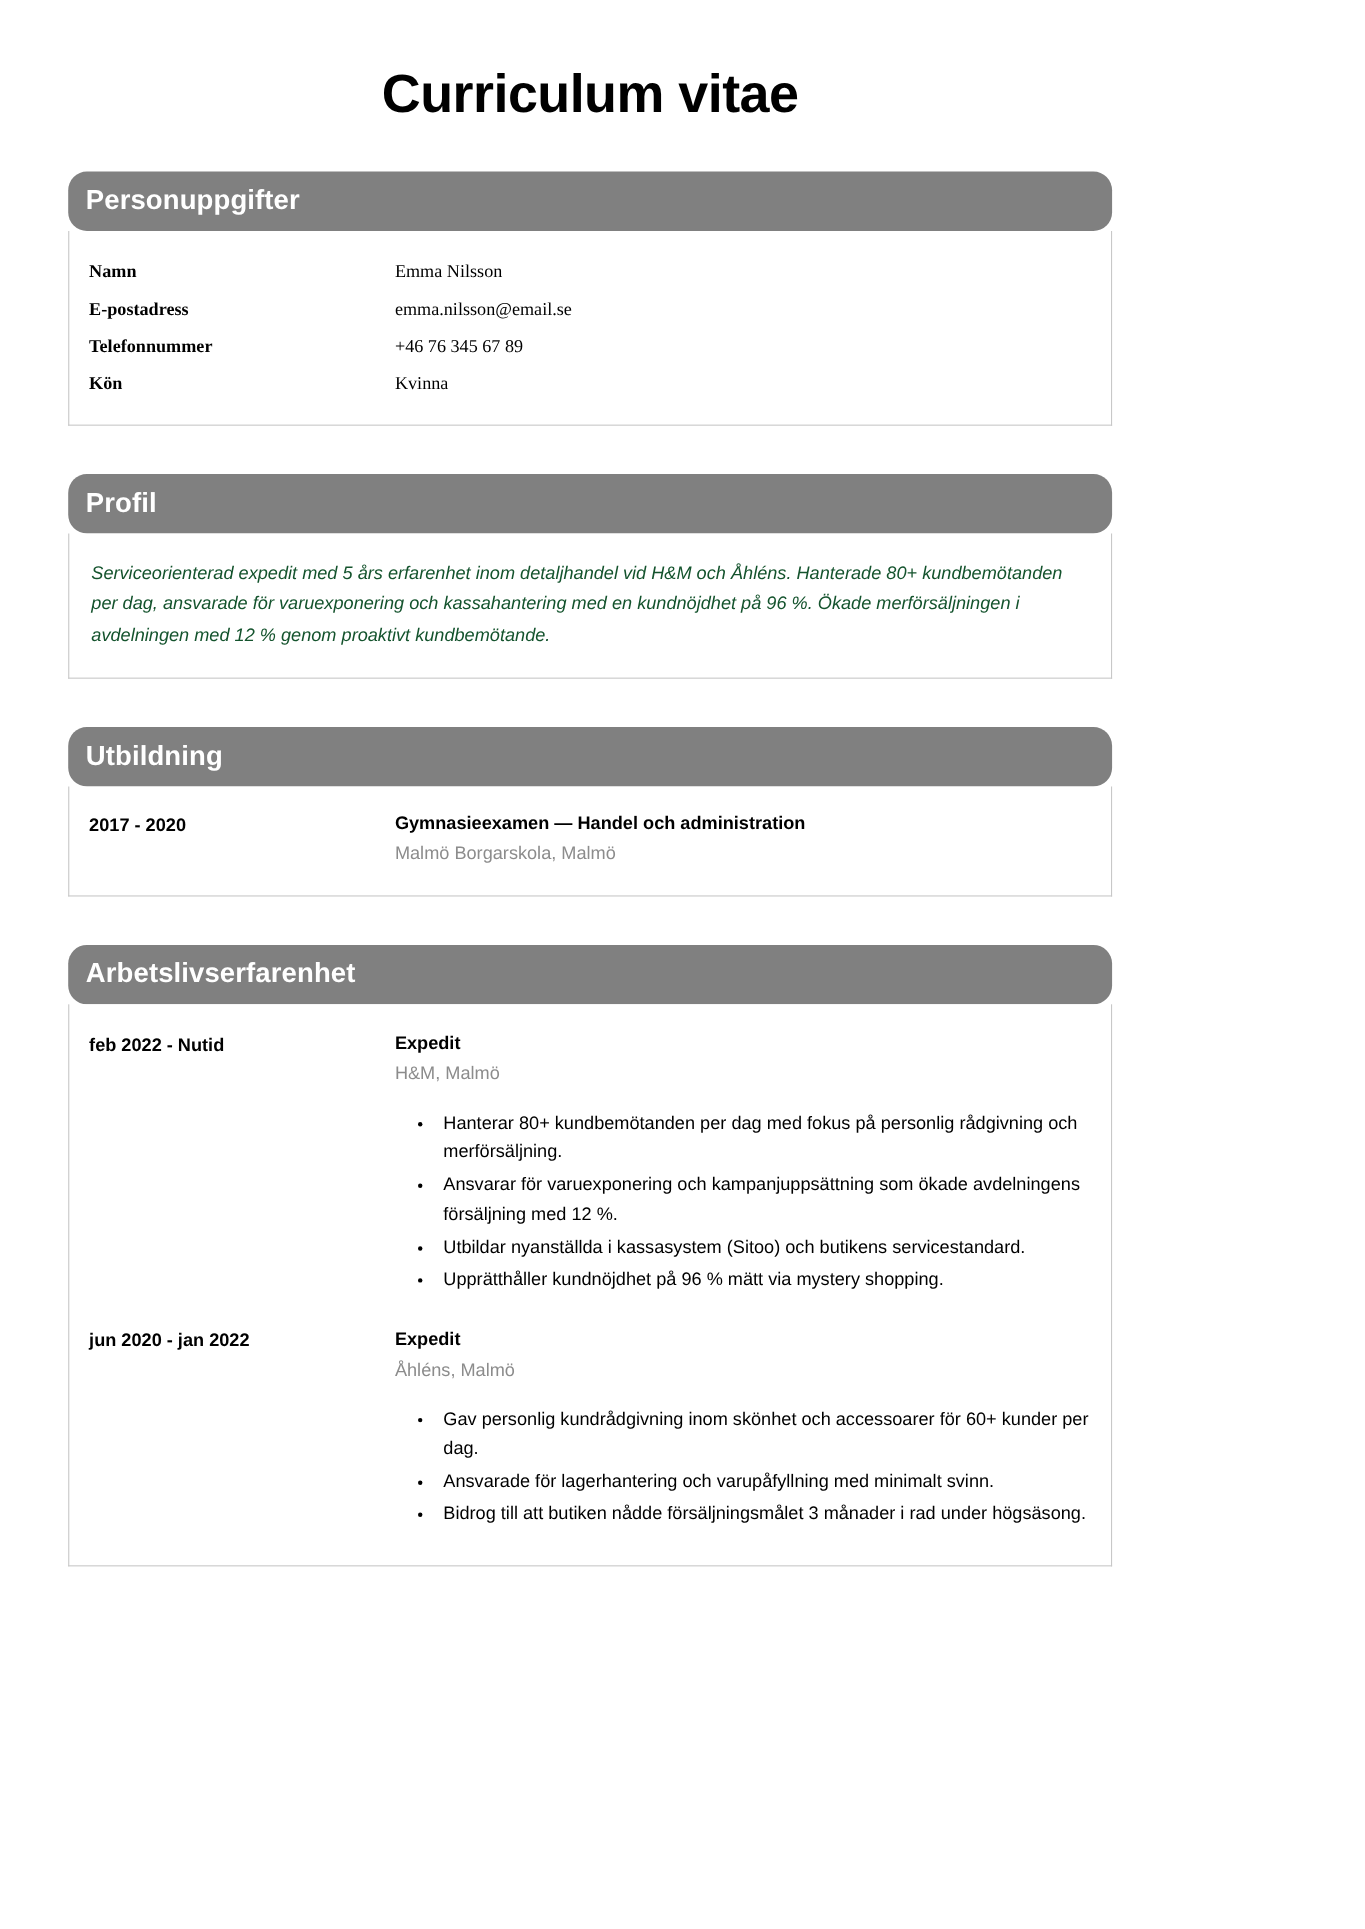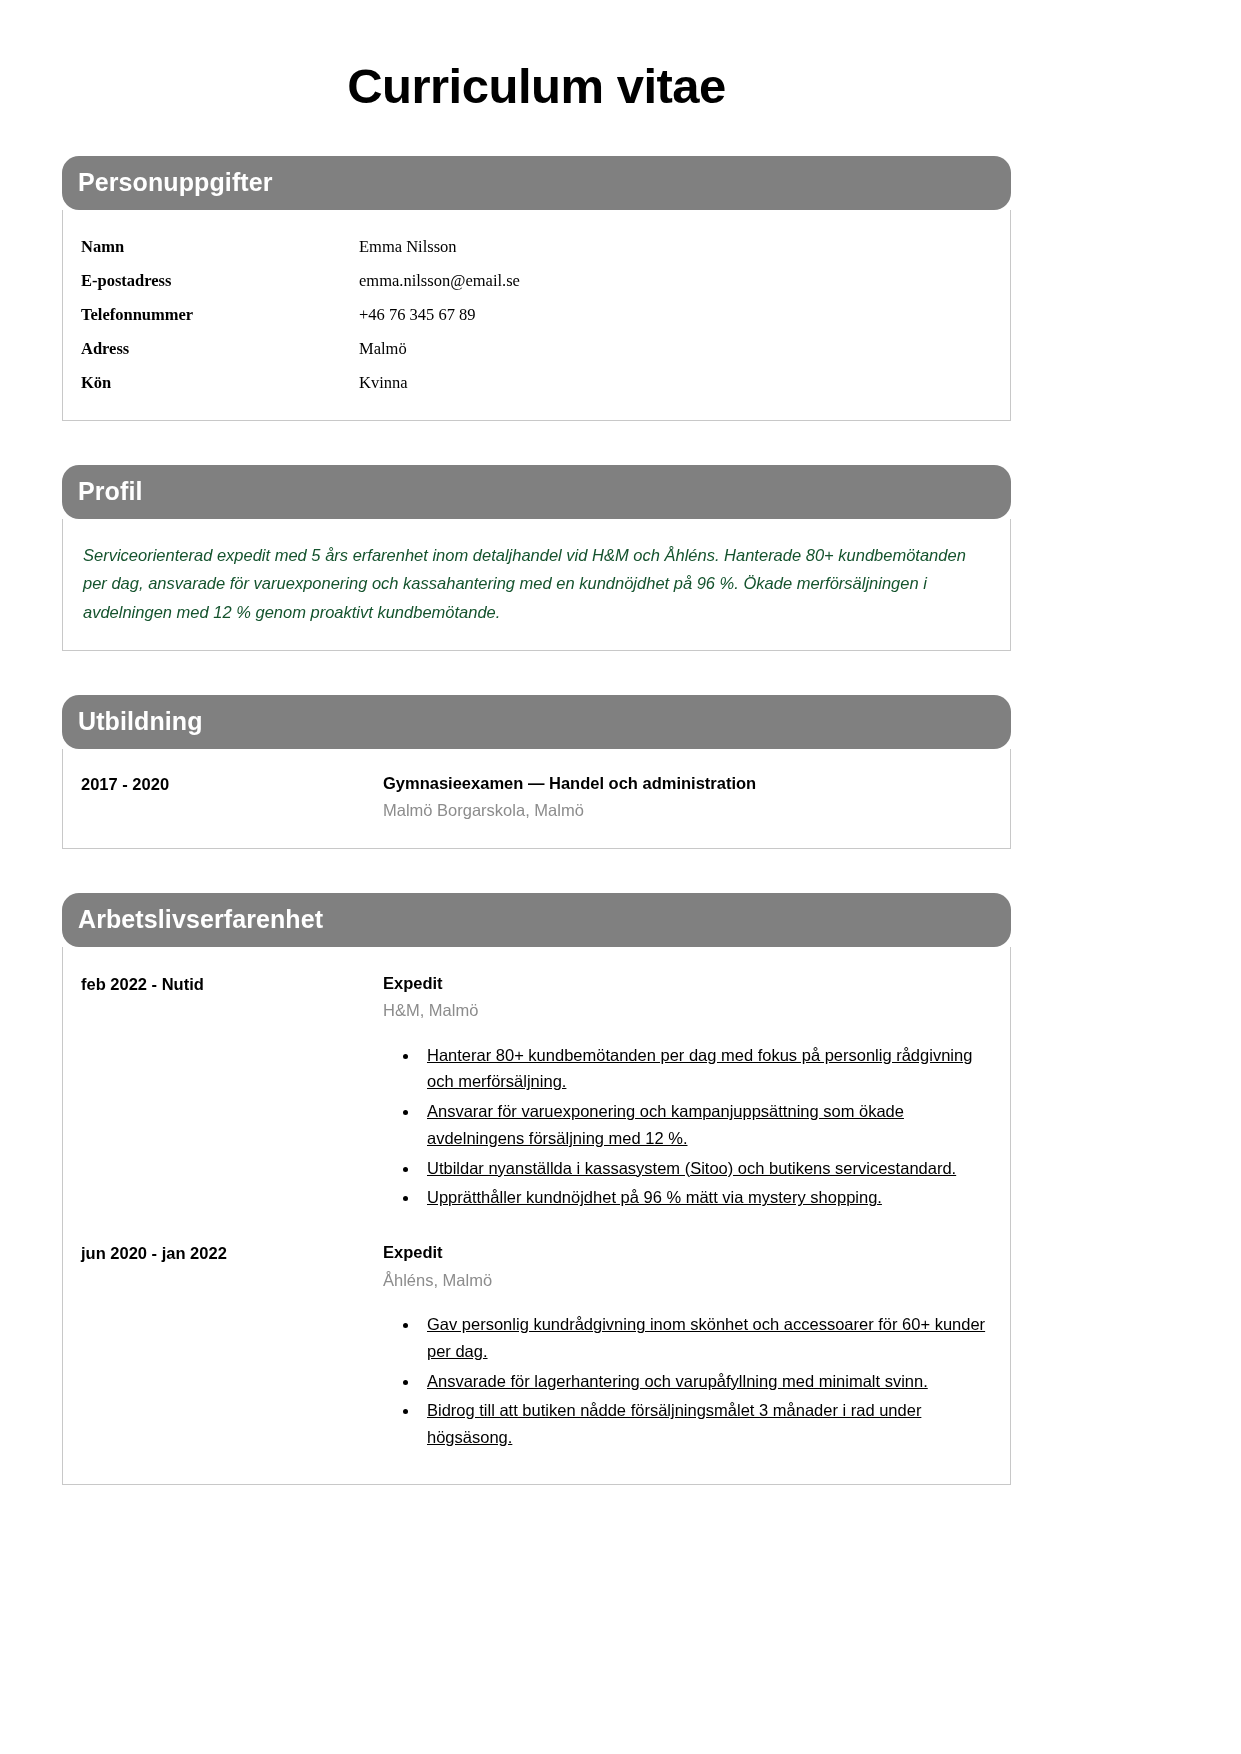--- a/index.html
+++ b/index.html
@@ -77,21 +77,20 @@
     color: #14532d;
     margin: 0;
     padding: 2px 2px 4px 2px;
     font-style: italic;
   }
   
   .entry {
     display: flex;
     align-items: flex-start;
     padding: 4px 0 4px 0;
-    gap: 24px;
   }
   .entry + .entry { padding-top: 22px; }
   .entry-date {
     width: 278px;
     flex: 0 0 278px;
     font-weight: bold;
     font-size: 16.5px;
     color: #000000;
     line-height: 1.5;
     padding-top: 1px;
@@ -113,21 +112,20 @@
     margin: 18px 0 0 0;
     padding-left: 36px;
     list-style: disc;
   }
   .entry-bullets li {
     font-size: 16.5px;
     line-height: 1.62;
     color: #000000;
     margin-bottom: 3px;
     padding-left: 8px;
-    text-decoration: underline;
   }
   .entry-bullets li::marker { font-size: 15px; }
   .edu-body { padding: 18px 18px 20px 18px; }
   .exp-body { padding: 20px 18px 26px 18px; }
 </style>
 </head>
 <body>
 
 <div class="page">
 
@@ -142,24 +140,20 @@
         <div class="pd-label">Namn</div>
         <div class="pd-value">Emma Nilsson</div>
       </div>
       <div class="pd-row">
         <div class="pd-label">E-postadress</div>
         <div class="pd-value">emma.nilsson@email.se</div>
       </div>
       <div class="pd-row">
         <div class="pd-label">Telefonnummer</div>
         <div class="pd-value">+46 76 345 67 89</div>
-      </div>
-      <div class="pd-row">
-        <div class="pd-label">Adress</div>
-        <div class="pd-value">Malmö</div>
       </div>
       <div class="pd-row">
         <div class="pd-label">Kön</div>
         <div class="pd-value">Kvinna</div>
       </div>
     </div>
   </div>
 
   <div class="section-gap-lg"></div>
 

